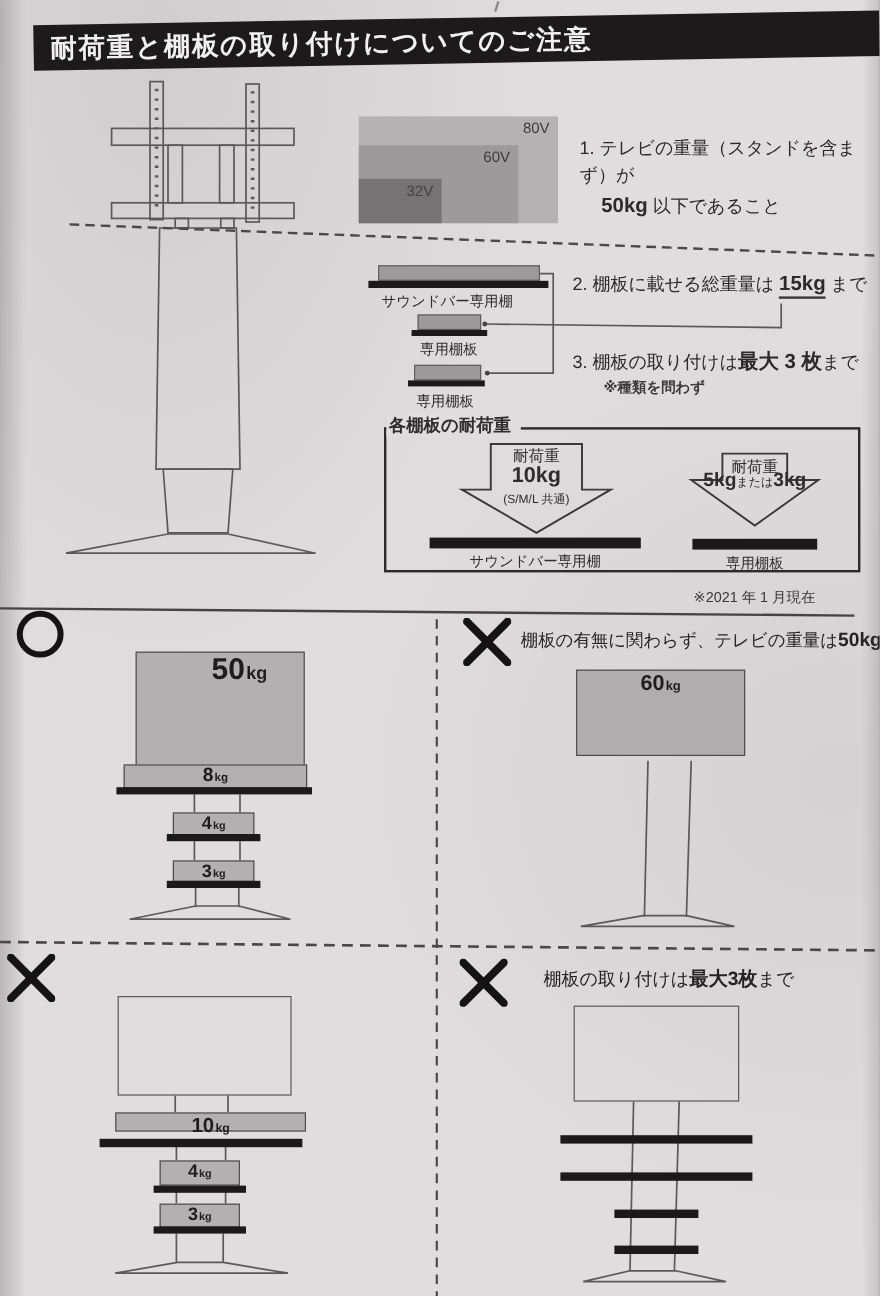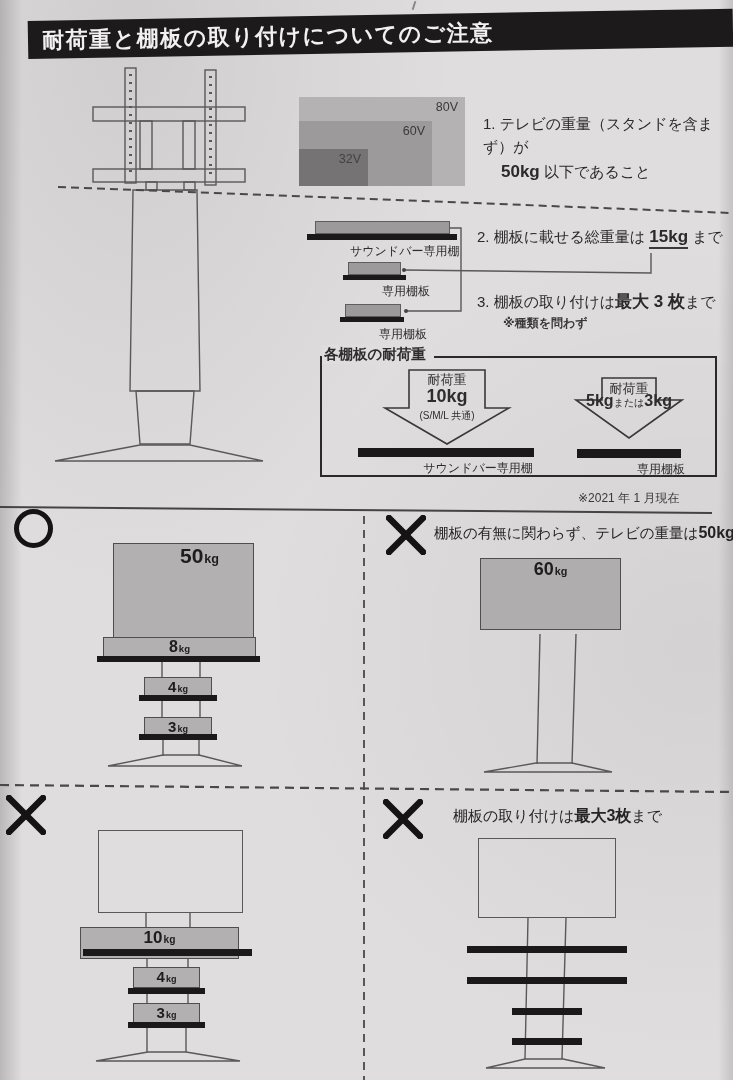--- a/index.html
+++ b/index.html
@@ -49,21 +49,21 @@
 
   
   .rule{font-size:15px;line-height:1.55;color:#2b292a;}
   .rule b{font-size:17px;}
   .rule .ul{border-bottom:2px solid #3a3839;padding-bottom:1px;}
   .rulenote{font-size:12px;color:#393738;}
 
   
   .grayshelf{background:#9d9a9b;border:1px solid #5f5d5e;box-sizing:border-box;}
   .blackbar{background:#1b1919;}
-  .shelflbl{font-size:12px;color:#2e2c2d;white-space:nowrap;margin-left:32px;}
+  .shelflbl{font-size:12px;color:#2e2c2d;white-space:nowrap;}
 
   
   .capbox{
     left:320px;top:356px;width:397px;height:121px;
     border:2px solid #2b292a;box-sizing:border-box;
   }
   .capboxtitle{
     left:322px;top:345px;
     font-size:14.5px;font-weight:bold;
     background:#dfddde;
@@ -220,21 +220,21 @@
   <div class="abs arrowtext" style="left:572px;top:392px;width:114px;font-size:16px;font-weight:bold;white-space:nowrap;">
     <span>5kg</span><span style="font-size:10px;font-weight:normal;">または</span><span>3kg</span>
   </div>
   <div class="abs blackbar" style="left:577px;top:449px;width:104px;height:9px;"></div>
   <div class="abs ctr shelflbl" style="left:577px;top:461px;width:104px;">専用棚板</div>
 
   <div class="abs datenote" style="left:578px;top:490px;">※2021 年 1 月現在</div>
 
   <div class="abs okmark"></div>
 
-  <div class="abs grayfill kg" style="left:113px;top:543px;width:141px;height:103px;font-size:21px;padding-left:32px;">
+  <div class="abs grayfill kg" style="left:113px;top:543px;width:141px;height:103px;font-size:25px;padding-left:32px;">
     <span>50</span>
       <span class="unit">kg</span>
   </div>
 
   <div class="abs grayfill kg" style="left:103px;top:637px;width:153px;height:20px;font-size:16px;">
     <span>8</span>
       <span class="unit">kg</span>
   </div>
   <div class="abs blackbar" style="left:97px;top:656px;width:163px;height:6px;"></div>
 
@@ -262,21 +262,21 @@
       <span class="unit">kg</span>
   </div>
 
   <svg class="abs" style="left:6px;top:795px;" width="40" height="40">
     <line x1="3" y1="3" x2="37" y2="37" stroke="#151314" stroke-width="6.5" stroke-linecap="round"></line>
     <line x1="37" y1="3" x2="3" y2="37" stroke="#151314" stroke-width="6.5" stroke-linecap="round"></line>
   </svg>
 
   <div class="abs tvoutline" style="left:98px;top:830px;width:145px;height:83px;"></div>
 
-  <div class="abs grayfill kg" style="left:80px;top:927px;width:159px;height:32px;font-size:17px;">
+  <div class="abs grayfill kg" style="left:96px;top:927px;width:159px;height:16px;font-size:17px;">
     <span>10</span>
       <span class="unit">kg</span>
   </div>
   <div class="abs blackbar" style="left:83px;top:949px;width:169px;height:7px;"></div>
 
   <div class="abs grayfill kg" style="left:133px;top:967px;width:67px;height:21px;font-size:15px;">
     <span>4</span>
       <span class="unit">kg</span>
   </div>
   <div class="abs blackbar" style="left:128px;top:988px;width:77px;height:6px;"></div>

